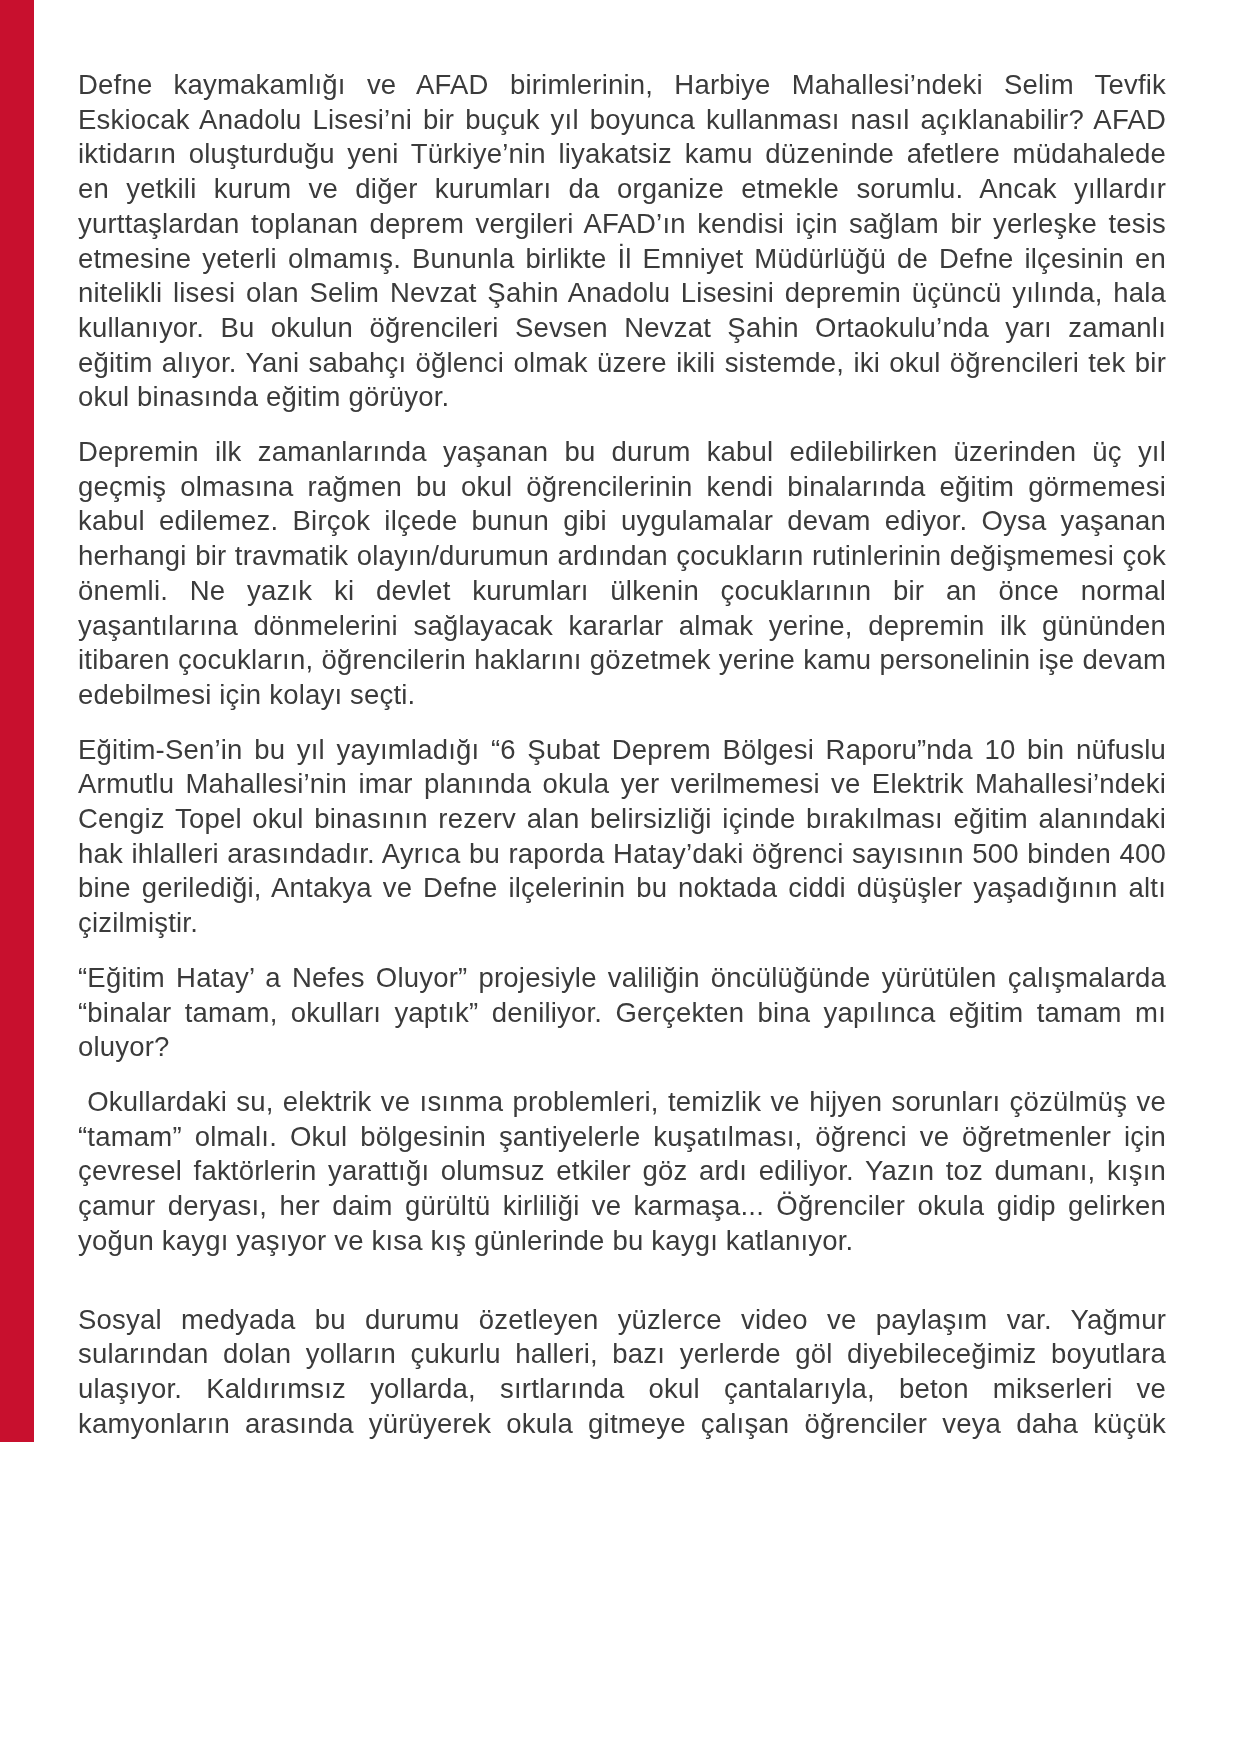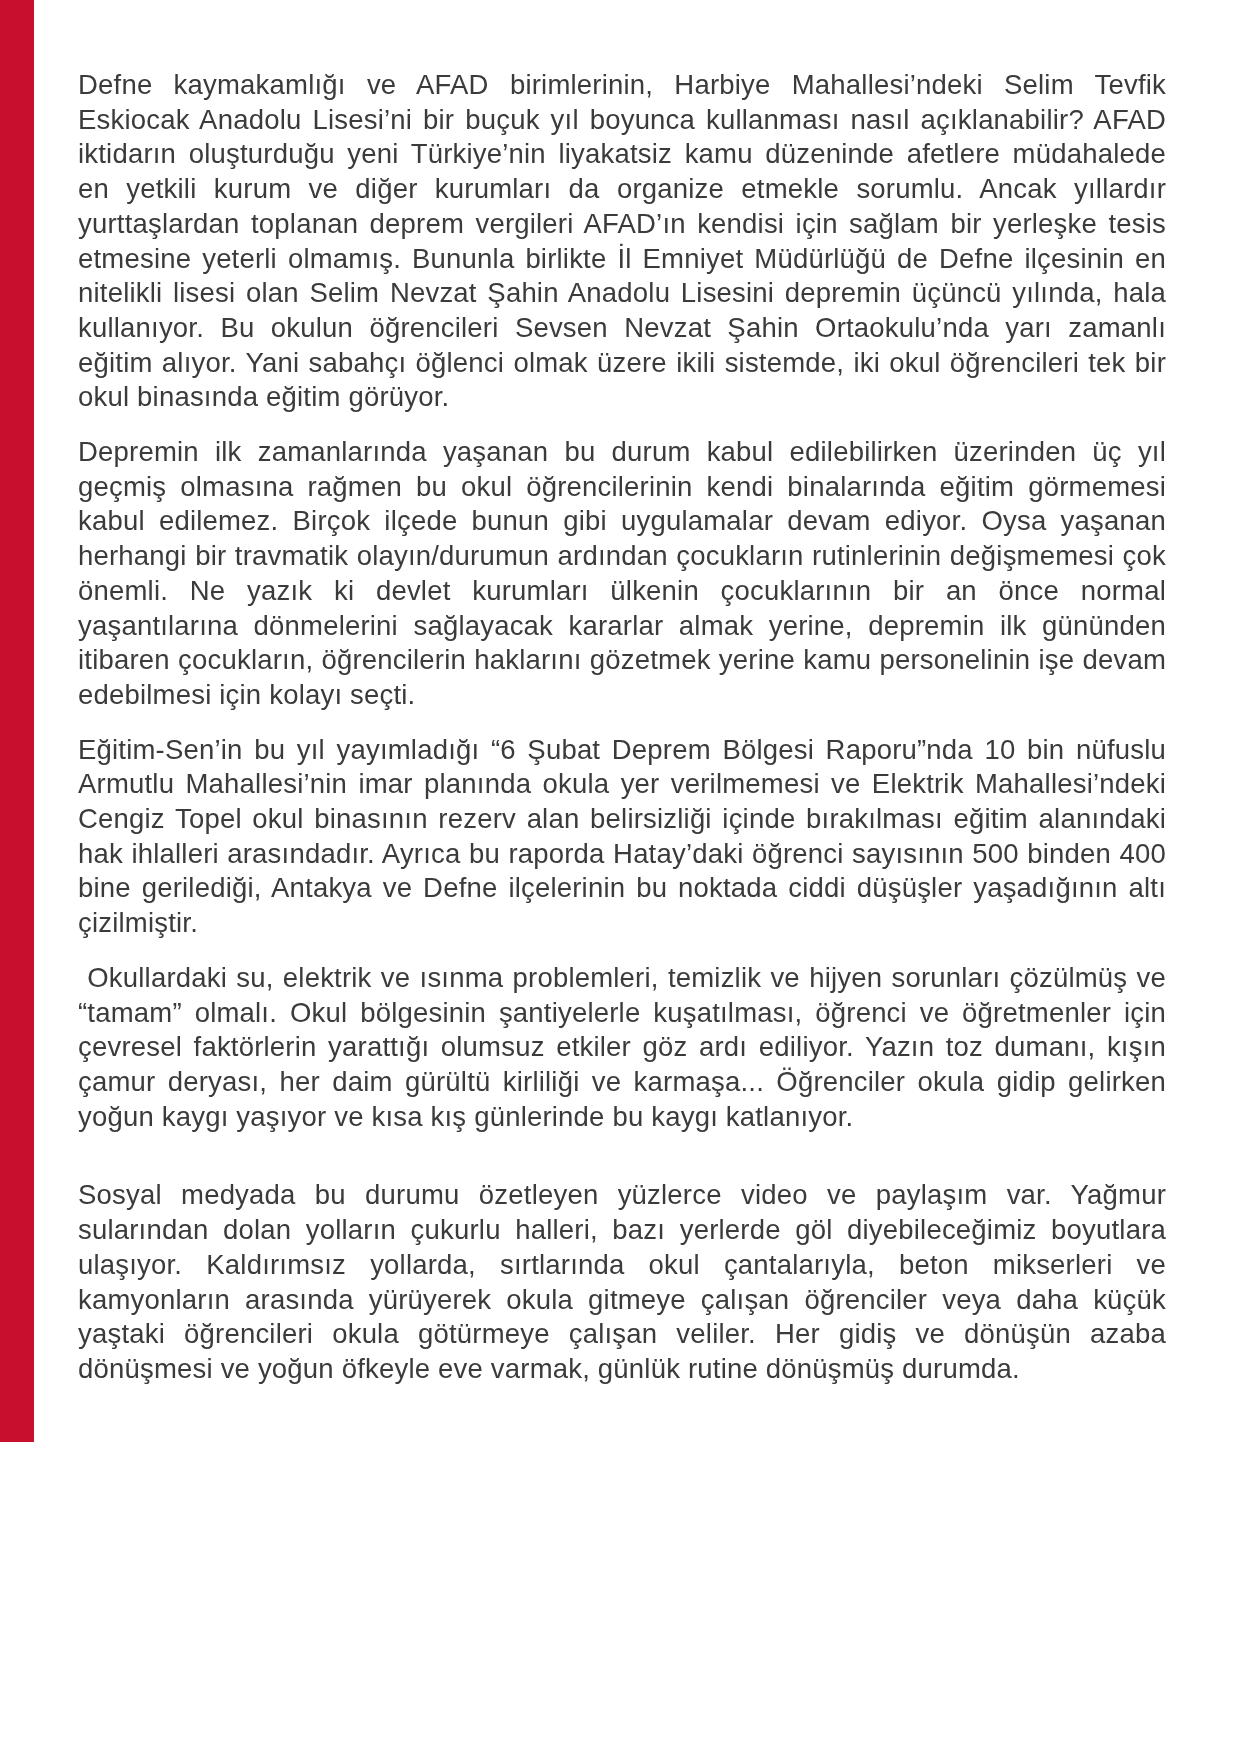--- a/index.html
+++ b/index.html
@@ -52,20 +52,21 @@
 </head>
 <body>
 
 <div class="page" style="background: rgb(255, 255, 255);">
   <div class="accent-bar" style="background: rgb(200, 16, 46);"></div>
 
   <div class="content">
     <p>Defne kaymakamlığı ve AFAD birimlerinin, Harbiye Mahallesi’ndeki Selim Tevfik Eskiocak Anadolu Lisesi’ni bir buçuk yıl boyunca kullanması nasıl açıklanabilir? AFAD iktidarın oluşturduğu yeni Türkiye’nin liyakatsiz kamu düzeninde afetlere müdahalede en yetkili kurum ve diğer kurumları da organize etmekle sorumlu. Ancak yıllardır yurttaşlardan toplanan deprem vergileri AFAD’ın kendisi için sağlam bir yerleşke tesis etmesine yeterli olmamış. Bununla birlikte İl Emniyet Müdürlüğü de Defne ilçesinin en nitelikli lisesi olan Selim Nevzat Şahin Anadolu Lisesini depremin üçüncü yılında, hala kullanıyor. Bu okulun öğrencileri Sevsen Nevzat Şahin Ortaokulu’nda yarı zamanlı eğitim alıyor. Yani sabahçı öğlenci olmak üzere ikili sistemde, iki okul öğrencileri tek bir okul binasında eğitim görüyor.</p>
     <p>Depremin ilk zamanlarında yaşanan bu durum kabul edilebilirken üzerinden üç yıl geçmiş olmasına rağmen bu okul öğrencilerinin kendi binalarında eğitim görmemesi kabul edilemez. Birçok ilçede bunun gibi uygulamalar devam ediyor. Oysa yaşanan herhangi bir travmatik olayın/durumun ardından çocukların rutinlerinin değişmemesi çok önemli. Ne yazık ki devlet kurumları ülkenin çocuklarının bir an önce normal yaşantılarına dönmelerini sağlayacak kararlar almak yerine, depremin ilk gününden itibaren çocukların, öğrencilerin haklarını gözetmek yerine kamu personelinin işe devam edebilmesi için kolayı seçti.</p>
     <p>Eğitim-Sen’in bu yıl yayımladığı “6 Şubat Deprem Bölgesi Raporu”nda 10 bin nüfuslu Armutlu Mahallesi’nin imar planında okula yer verilmemesi ve Elektrik Mahallesi’ndeki Cengiz Topel okul binasının rezerv alan belirsizliği içinde bırakılması eğitim alanındaki hak ihlalleri arasındadır. Ayrıca bu raporda Hatay’daki öğrenci sayısının 500 binden 400 bine gerilediği, Antakya ve Defne ilçelerinin bu noktada ciddi düşüşler yaşadığının altı çizilmiştir.</p>
+    <p>“Eğitim Hatay’ a Nefes Oluyor” projesiyle valiliğin öncülüğünde yürütülen çalışmalarda “binalar tamam, okulları yaptık” deniliyor. Gerçekten bina yapılınca eğitim tamam mı oluyor?</p>
     <p>&nbsp;Okullardaki su, elektrik ve ısınma problemleri, temizlik ve hijyen sorunları çözülmüş ve “tamam” olmalı. Okul bölgesinin şantiyelerle kuşatılması, öğrenci ve öğretmenler için çevresel faktörlerin yarattığı olumsuz etkiler göz ardı ediliyor. Yazın toz dumanı, kışın çamur deryası, her daim gürültü kirliliği ve karmaşa... Öğrenciler okula gidip gelirken yoğun kaygı yaşıyor ve kısa kış günlerinde bu kaygı katlanıyor.</p>
     <p>Sosyal medyada bu durumu özetleyen yüzlerce video ve paylaşım var. Yağmur sularından dolan yolların çukurlu halleri, bazı yerlerde göl diyebileceğimiz boyutlara ulaşıyor. Kaldırımsız yollarda, sırtlarında okul çantalarıyla, beton mikserleri ve kamyonların arasında yürüyerek okula gitmeye çalışan öğrenciler veya daha küçük yaştaki öğrencileri okula götürmeye çalışan veliler. Her gidiş ve dönüşün azaba dönüşmesi ve yoğun öfkeyle eve varmak, günlük rutine dönüşmüş durumda.</p>
   </div>
 
   <div class="footer">
     <span>TİP ÇOCUK HAKLARI KOMİSYONU</span>
     <span>29</span>
   </div>
 </div>
 

